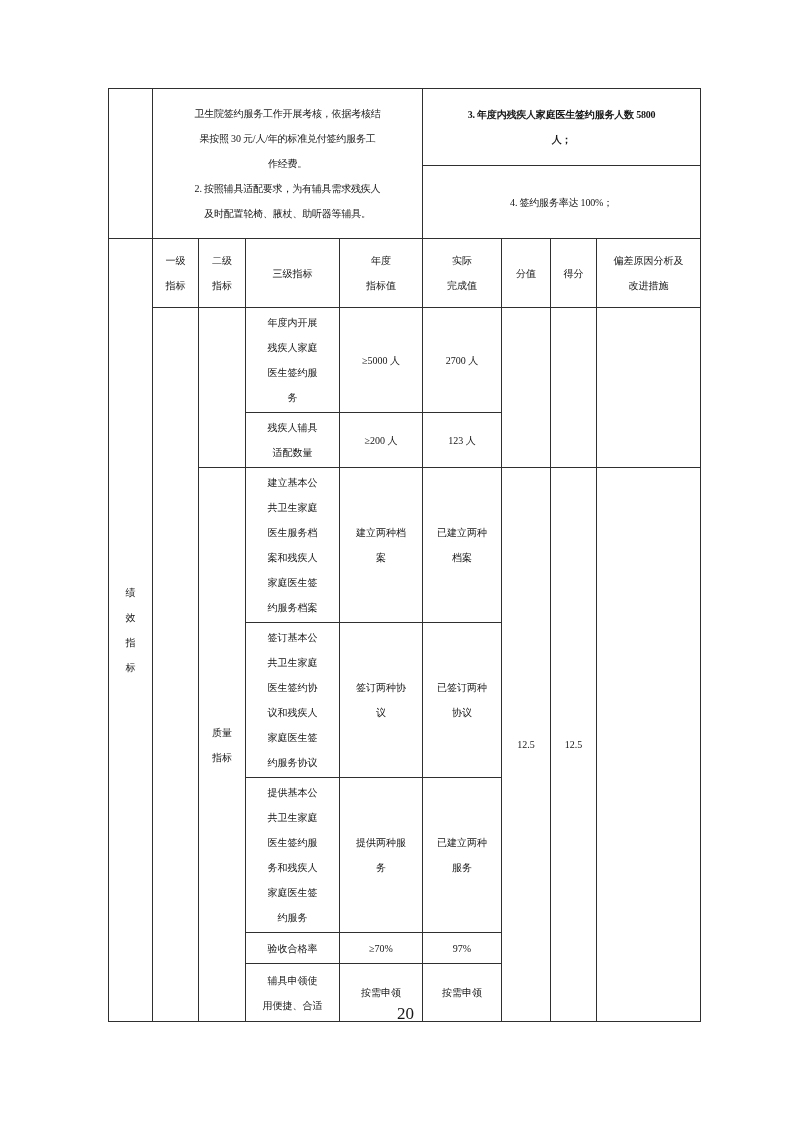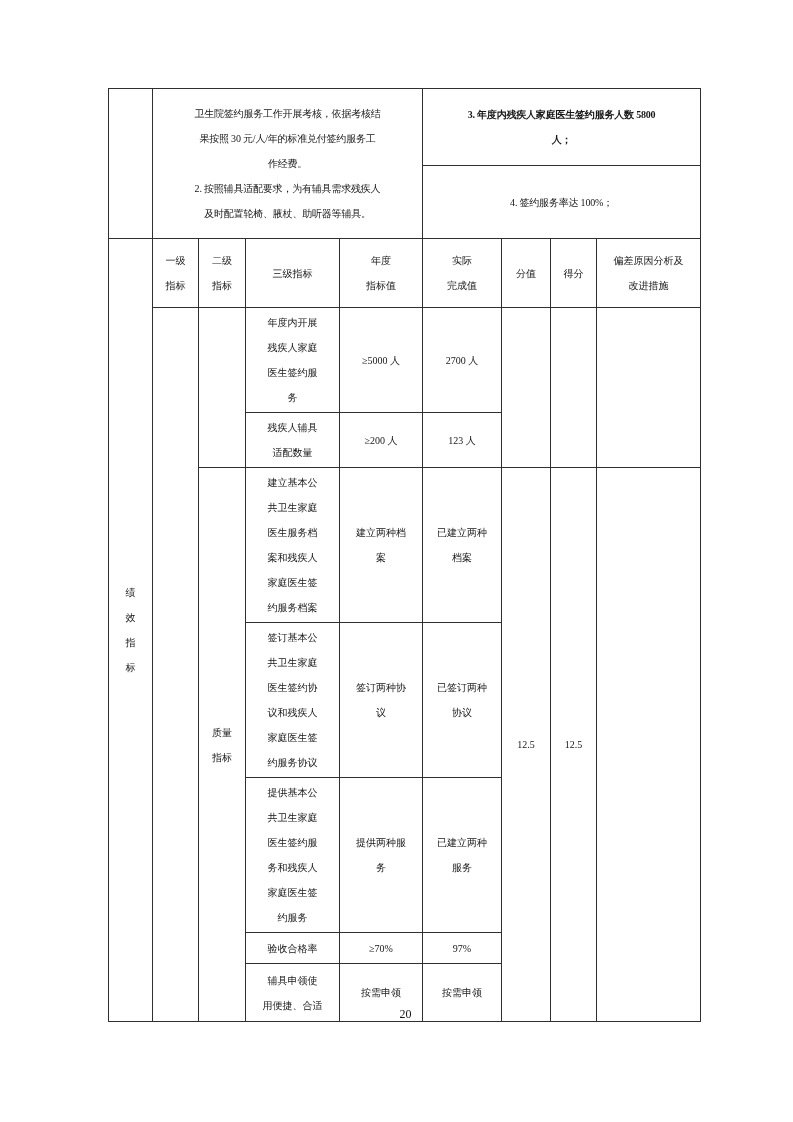--- a/index.html
+++ b/index.html
@@ -38,21 +38,21 @@
     padding:2px 6px 2px 8px;
     font-size:13px; letter-spacing:-0.2px;
   }
   
   td.group-label { line-height:33px; font-size:13.5px; }
   td.indicator { text-align:left; padding-left:8px; padding-right:4px; }
   td.hdr { font-size:13px; }
   .page-num {
     position:absolute; left:0; right:0; top:1006px;
     text-align:center; text-indent:18px;
-    font-size:12px; line-height:16px;
+    font-size:17px; line-height:16px;
     font-family:"Liberation Serif","DejaVu Serif",serif;
   }
 </style>
 </head>
 <body>
 
 <div class="page">
 
   <table class="doc" style="left:108px; top:88px;">
     <colgroup>

